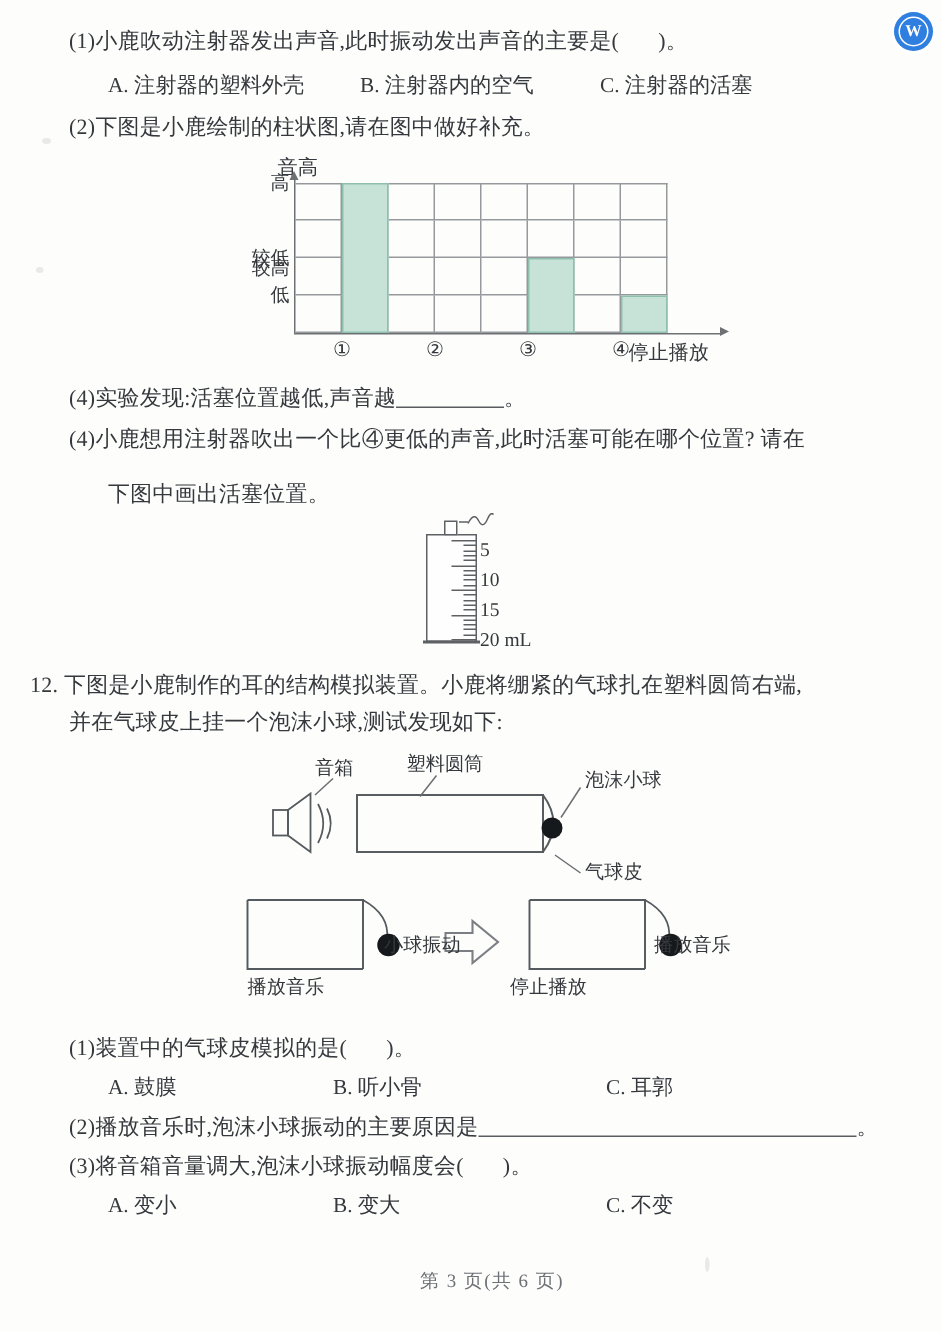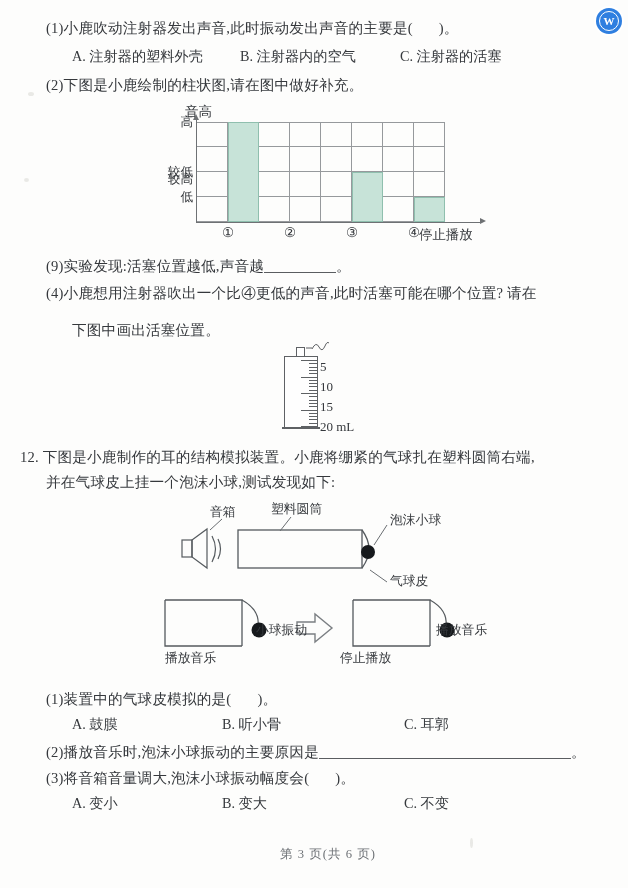--- a/index.html
+++ b/index.html
@@ -375,21 +375,21 @@
     <div class="xlabels">
       <div class="xtick" style="left:31px;">①</div>
       <div class="xtick" style="left:93px;">②</div>
       <div class="xtick" style="left:155px;">③</div>
       <div class="xtick" style="left:217px;">④</div>
     </div>
     <div class="xaxis-name">停止播放</div>
   </div>
 
   <div class="q-line" style="left:46px; top:256px;">
-    <span>(9)实验发现:活塞位置越低,声音越</span><span class="blank-ul" style="width:72px;"></span><span>。</span>
+    <span>(4)实验发现:活塞位置越低,声音越</span><span class="blank-ul" style="width:72px;"></span><span>。</span>
   </div>
 
   <div class="q-line" style="left:46px; top:283px;">(4)小鹿想用注射器吹出一个比④更低的声音,此时活塞可能在哪个位置? 请在</div>
   <div class="q-line" style="left:72px; top:320px;">下图中画出活塞位置。</div>
 
   <div class="syringe">
     <div class="syr-barrel"></div>
     <div class="syr-base"></div>
     <div class="syr-plunger-head"></div>
     <svg class="syr-squiggle" viewBox="0 0 26 16">

